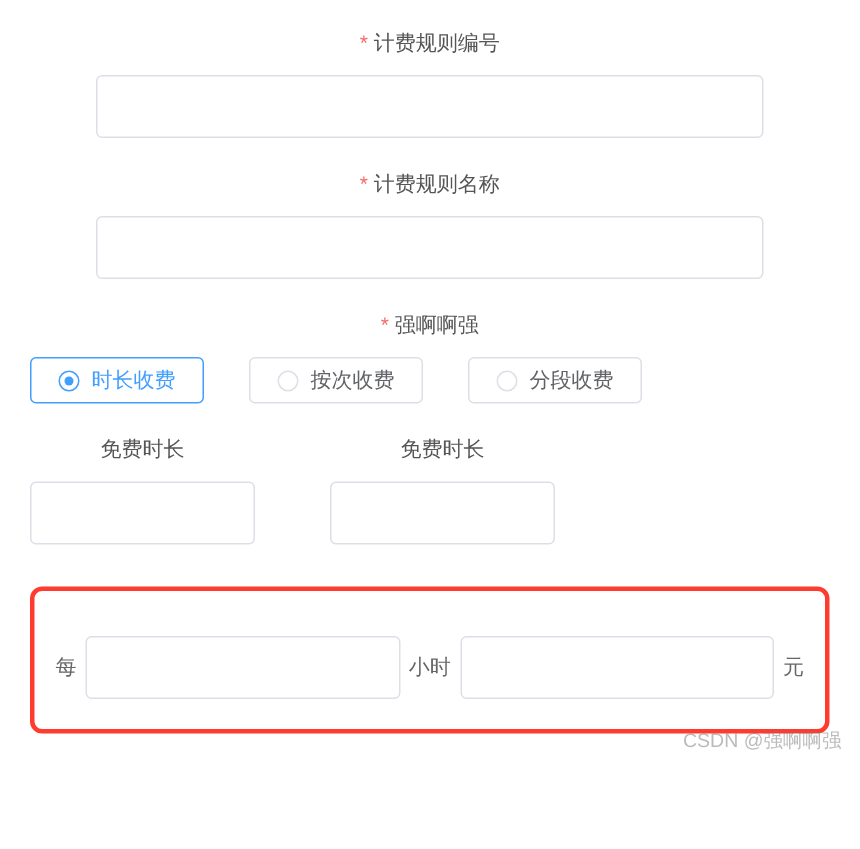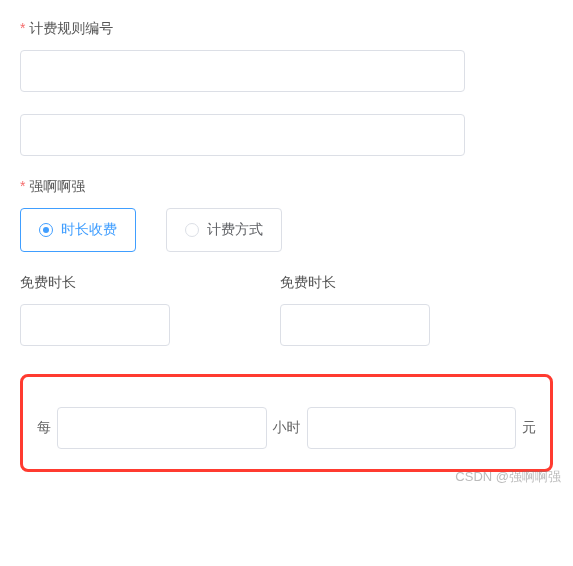--- a/index.html
+++ b/index.html
@@ -1,18 +1,19 @@
 <!DOCTYPE html>
 <html><head>
   <meta charset="utf-8">
   <style>
     * {
       box-sizing: border-box;
       margin: 0;
       padding: 0;
+      text-align: center;
     }
     body {
       font-family: -apple-system, BlinkMacSystemFont, "PingFang SC", "Microsoft YaHei", sans-serif;
       font-size: 14px;
       color: #333;
       background: #fff;
       padding: 20px;
       width: 573px;
       position: relative;
     }
@@ -41,21 +42,21 @@
       outline: none;
     }
     .radio-group {
       display: flex;
       gap: 30px;
     }
     .radio-btn {
       display: flex;
       align-items: center;
       gap: 8px;
-      height: 44px;
+      height: 31px;
       padding: 0 18px;
       border: 1px solid #dcdfe6;
       border-radius: 4px;
       background: #fff;
       cursor: pointer;
       font-size: 14px;
       color: #606266;
     }
     .radio-btn.selected {
       border-color: #409eff;
@@ -79,21 +80,20 @@
       height: 6px;
       border-radius: 50%;
       background: #409eff;
       display: none;
     }
     .radio-btn.selected .radio-circle-inner {
       display: block;
     }
     .two-col {
       display: flex;
-      gap: 60px;
     }
     .two-col .form-item {
       flex: 0 0 auto;
     }
     .small-input {
       width: 150px;
       height: 42px;
       border: 1px solid #dcdfe6;
       border-radius: 4px;
       padding: 0 12px;
@@ -139,35 +139,40 @@
   </style>
 </head>
 <body>
 
 <div class="form-item">
   <label class="form-label required">计费规则编号</label>
   <input type="text" class="text-input" value="" style="">
 </div>
 
 <div class="form-item">
+  <label class="form-label required">计费规则名称</label>
   <input type="text" class="text-input" value="" style="">
 </div>
 
 <div class="form-item">
   <label class="form-label required">强啊啊强</label>
   <div class="radio-group">
     <div class="radio-btn selected">
       <span class="radio-circle">
           <span class="radio-circle-inner"></span>
         </span>
       <span>时长收费</span>
     </div>
     <div class="radio-btn">
       <span class="radio-circle"></span>
-      <span>计费方式</span>
+      <span>按次收费</span>
+    </div>
+    <div class="radio-btn">
+      <span class="radio-circle"></span>
+      <span>分段收费</span>
     </div>
   </div>
 </div>
 
 <div class="two-col">
   <div class="form-item">
     <label class="form-label">免费时长</label>
     <input type="text" class="small-input" value="" style="">
   </div>
   <div class="form-item" style="margin-left:50px;">

